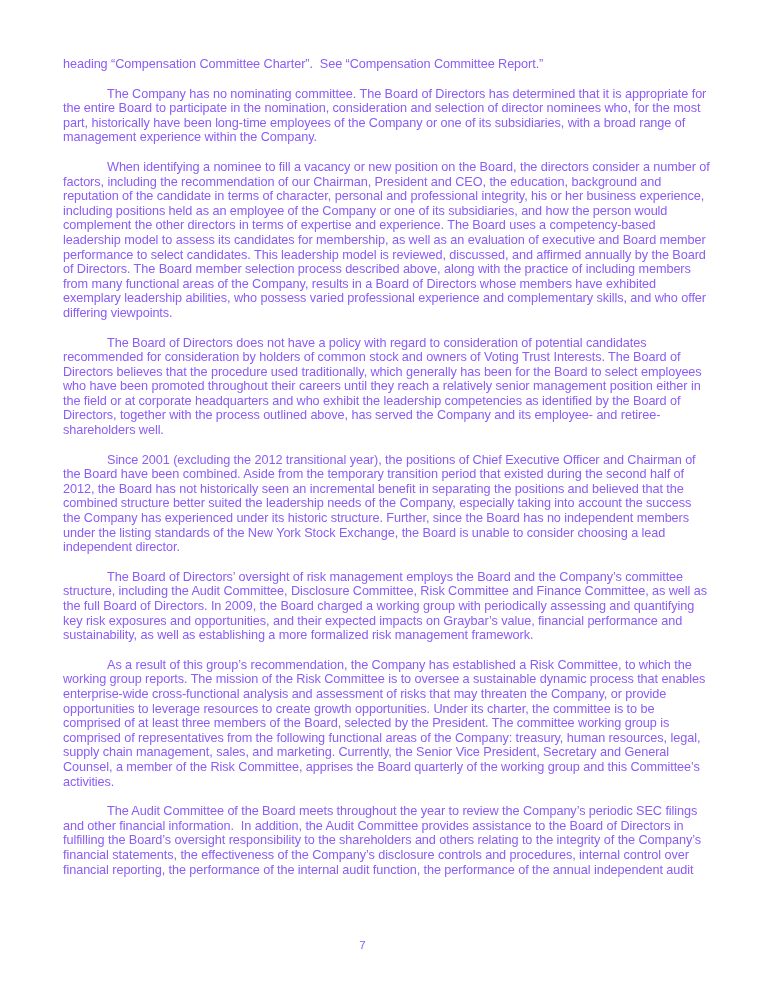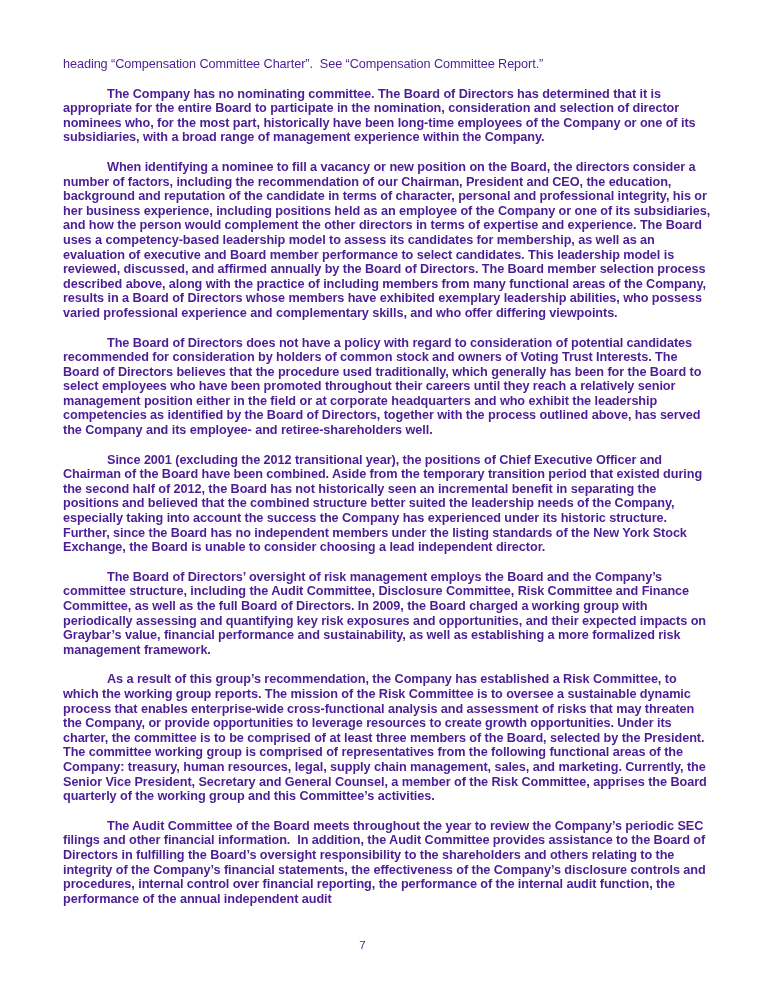--- a/index.html
+++ b/index.html
@@ -7,21 +7,21 @@
     padding: 0;
     background: #ffffff;
   }
   .page {
     position: relative;
     width: 725px;
     height: 993px;
     background: #ffffff;
     overflow: hidden;
     font-family: "Liberation Sans", "DejaVu Sans", sans-serif;
-    color: #4c1d95;
+    color: #8b5cf6;
   }
   .content {
     position: absolute;
     left: 63px;
     top: 57px;
     width: 648px;
     font-size: 12.7px;
     line-height: 14.6px;
     letter-spacing: -0.08px;
     text-align: left;
@@ -29,21 +29,20 @@
   .content p, .content h2 {
     margin: 15px 0 0 0;
     padding: 0;
     white-space: pre-wrap;
   }
   .content > :first-child {
     margin-top: 0;
   }
   .para {
     text-indent: 44px;
-    font-weight: bold;
   }
   .cont-line {
     text-indent: 0;
   }
   .section-heading {
     font-size: 12.7px;
     font-weight: bold;
     text-indent: 0;
   }
   .page-number {

